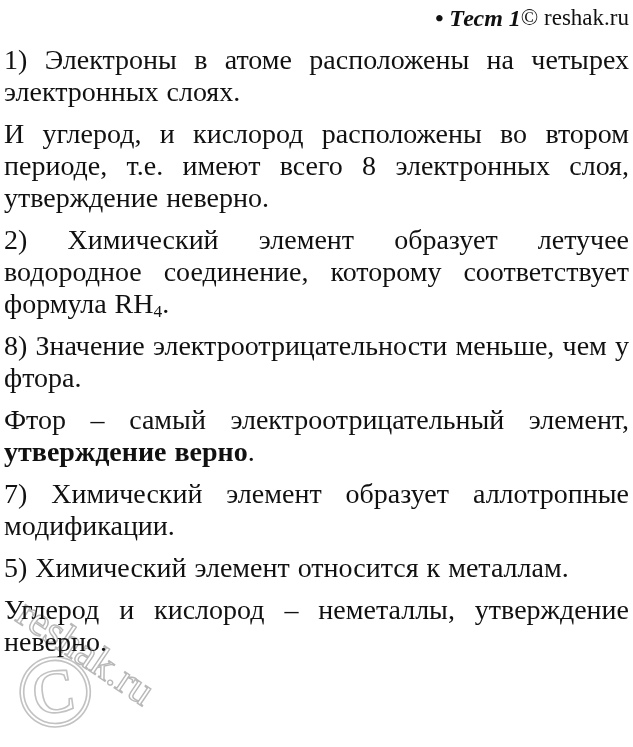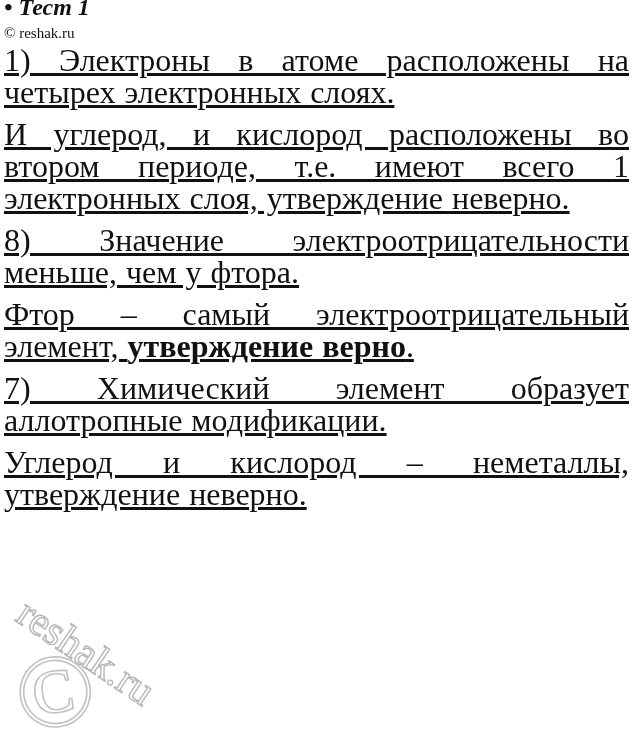--- a/index.html
+++ b/index.html
@@ -9,50 +9,48 @@
     height: 747px;
     background: #ffffff;
     color: #111111;
     font-family: "Liberation Serif", "DejaVu Serif", serif;
     overflow: hidden;
     box-sizing: border-box;
     padding: 5px 4px 0 4px;
   }
   .doc-header {
     display: flex;
-    justify-content: center;
+    justify-content: flex-end;
     align-items: flex-start;
     height: 30px;
-    flex-direction: column;
   }
   .doc-title {
     font-size: 24px;
     font-weight: bold;
     font-style: italic;
     line-height: 26px;
     white-space: nowrap;
   }
   .site-credit {
-    font-size: 15px;
+    font-size: 23px;
     font-weight: normal;
     line-height: 26px;
     white-space: nowrap;
   }
   .doc-body {
     position: relative;
     margin-top: 9px;
     z-index: 2;
   }
   .doc-body p.para {
     margin: 0 0 10px 0;
-    font-size: 32px;
+    font-size: 28px;
     line-height: 32px;
     text-align: justify;
     word-spacing: 1px;
-    text-decoration: underline;
   }
   .doc-body p.para .bold { font-weight: bold; }
   .doc-body sub {
     font-size: 0.62em;
     line-height: 0;
     vertical-align: -0.25em;
   }
   .watermark {
     position: absolute;
     left: 0;
@@ -82,24 +80,26 @@
 
 <div class="page">
 
   <header class="doc-header">
     <span class="doc-title">• Тест 1</span>
     <span class="site-credit">© reshak.ru</span>
   </header>
 
   <main class="doc-body">
       <p class="para"><span>1) Электроны в атоме расположены на четырех электронных слоях.</span></p>
-      <p class="para"><span>И углерод, и кислород расположены во втором периоде, т.е. имеют всего 1 электронных слоя, утверждение неверно.</span></p>
+      <p class="para"><span>И углерод, и кислород расположены во втором периоде, т.е. имеют всего 8 электронных слоя, утверждение неверно.</span></p>
+      <p class="para"><span>2) Химический элемент образует летучее водородное соединение, которому соответствует формула RH</span><sub>4</sub><span>.</span></p>
       <p class="para"><span>8) Значение электроотрицательности меньше, чем у фтора.</span></p>
       <p class="para"><span>Фтор – самый электроотрицательный элемент, </span><span class="bold">утверждение верно</span><span>.</span></p>
       <p class="para"><span>7) Химический элемент образует аллотропные модификации.</span></p>
+      <p class="para"><span>5) Химический элемент относится к металлам.</span></p>
       <p class="para"><span>Углерод и кислород – неметаллы, утверждение неверно.</span></p>
     </main>
 
   <svg class="watermark" width="250" height="175" viewBox="0 0 250 175" aria-hidden="true">
     <text class="wm-symbol" x="16" y="150" transform="rotate(-9 56 118)">©</text>
     <text class="wm-text" transform="translate(14 44) rotate(34)">reshak.ru</text>
   </svg>
 
 </div>
 

